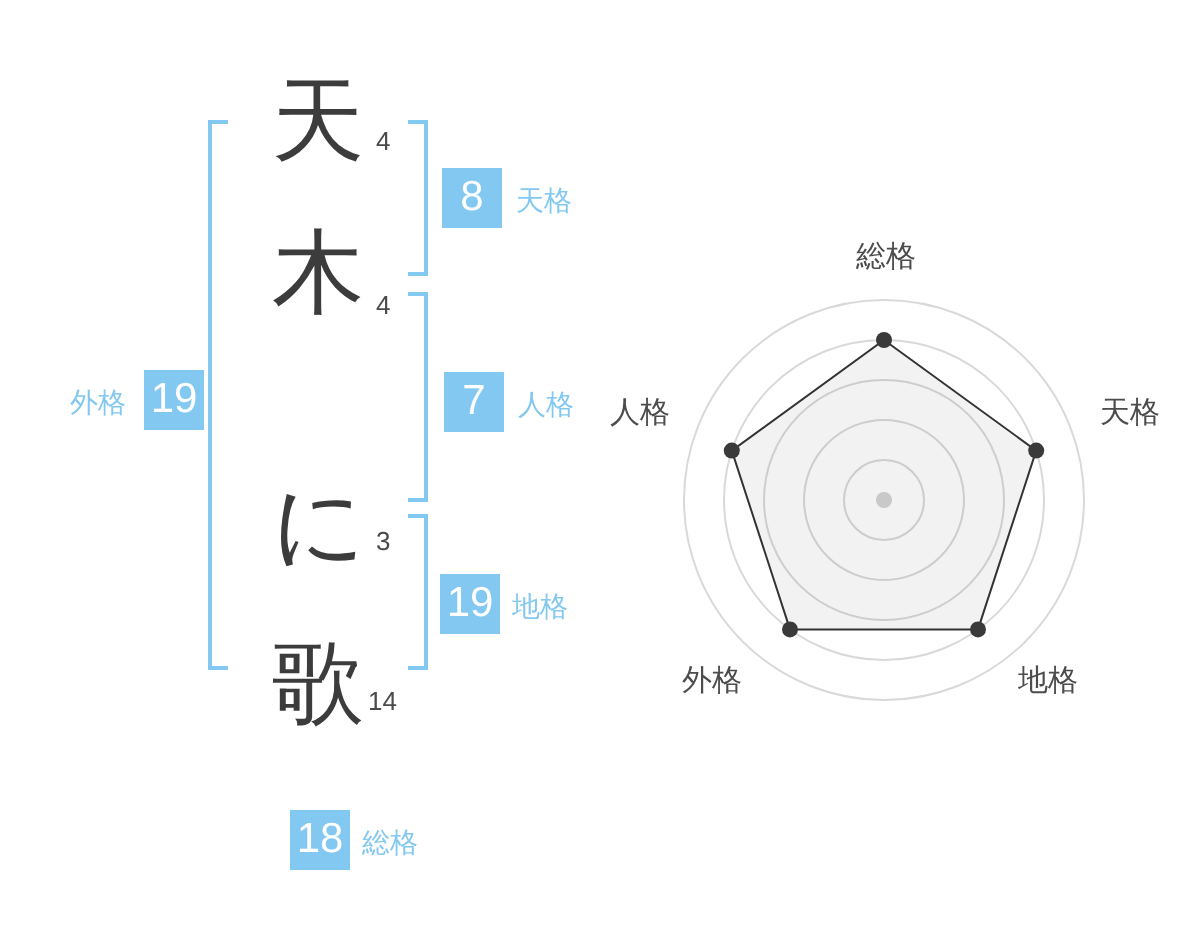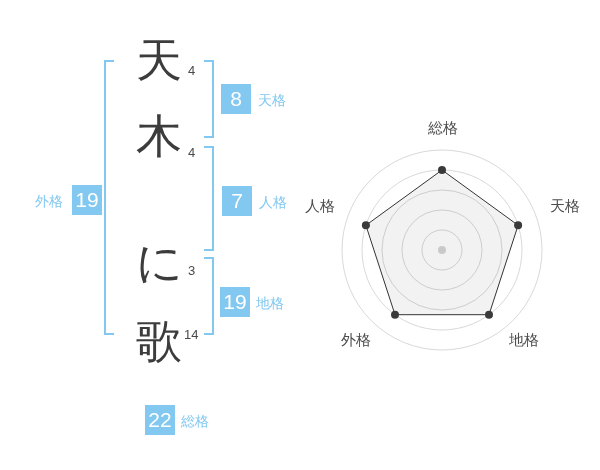--- a/index.html
+++ b/index.html
@@ -51,32 +51,32 @@
 <div class="stage">
 
   <div class="char" style="top:37px">天</div>
   <div class="char" style="top:113px">木</div>
   <div class="char" style="top:239px">に</div>
   <div class="char" style="top:318px">歌</div>
 
   <span class="stroke-num" style="left:188px;top:64px">4</span>
   <span class="stroke-num" style="left:188px;top:146px">4</span>
   <span class="stroke-num" style="left:188px;top:264px">3</span>
-  <span class="stroke-num" style="left:184px;top:328px">14</span>
+  <span class="stroke-num" style="left:184px;top:344px">14</span>
 
   <div class="bracket bracket-left" style="left:104px;top:60px;height:275px"></div>
   <div class="bracket bracket-right" style="left:204px;top:60px;height:78px"></div>
   <div class="bracket bracket-right" style="left:204px;top:146px;height:105px"></div>
   <div class="bracket bracket-right" style="left:204px;top:257px;height:78px"></div>
 
   <div class="badge" style="left:221px;top:84px">8</div>
   <div class="badge" style="left:222px;top:186px">7</div>
   <div class="badge" style="left:220px;top:287px">19</div>
   <div class="badge" style="left:72px;top:185px">19</div>
-  <div class="badge" style="left:145px;top:405px">22</div>
+  <div class="badge" style="left:145px;top:405px">18</div>
 
   <span class="badge-label" style="left:258px;top:92px">天格</span>
   <span class="badge-label" style="left:259px;top:194px">人格</span>
   <span class="badge-label" style="left:256px;top:295px">地格</span>
   <span class="badge-label" style="left:35px;top:193px">外格</span>
   <span class="badge-label" style="left:181px;top:413px">総格</span>
 
   <svg id="radar" class="radar-svg" width="300" height="260" viewBox="0 0 300 260">
       <circle cx="150" cy="130" r="20" fill="none" stroke="#d9d9d9" stroke-width="1"></circle>
       <circle cx="150" cy="130" r="40" fill="none" stroke="#d9d9d9" stroke-width="1"></circle>

